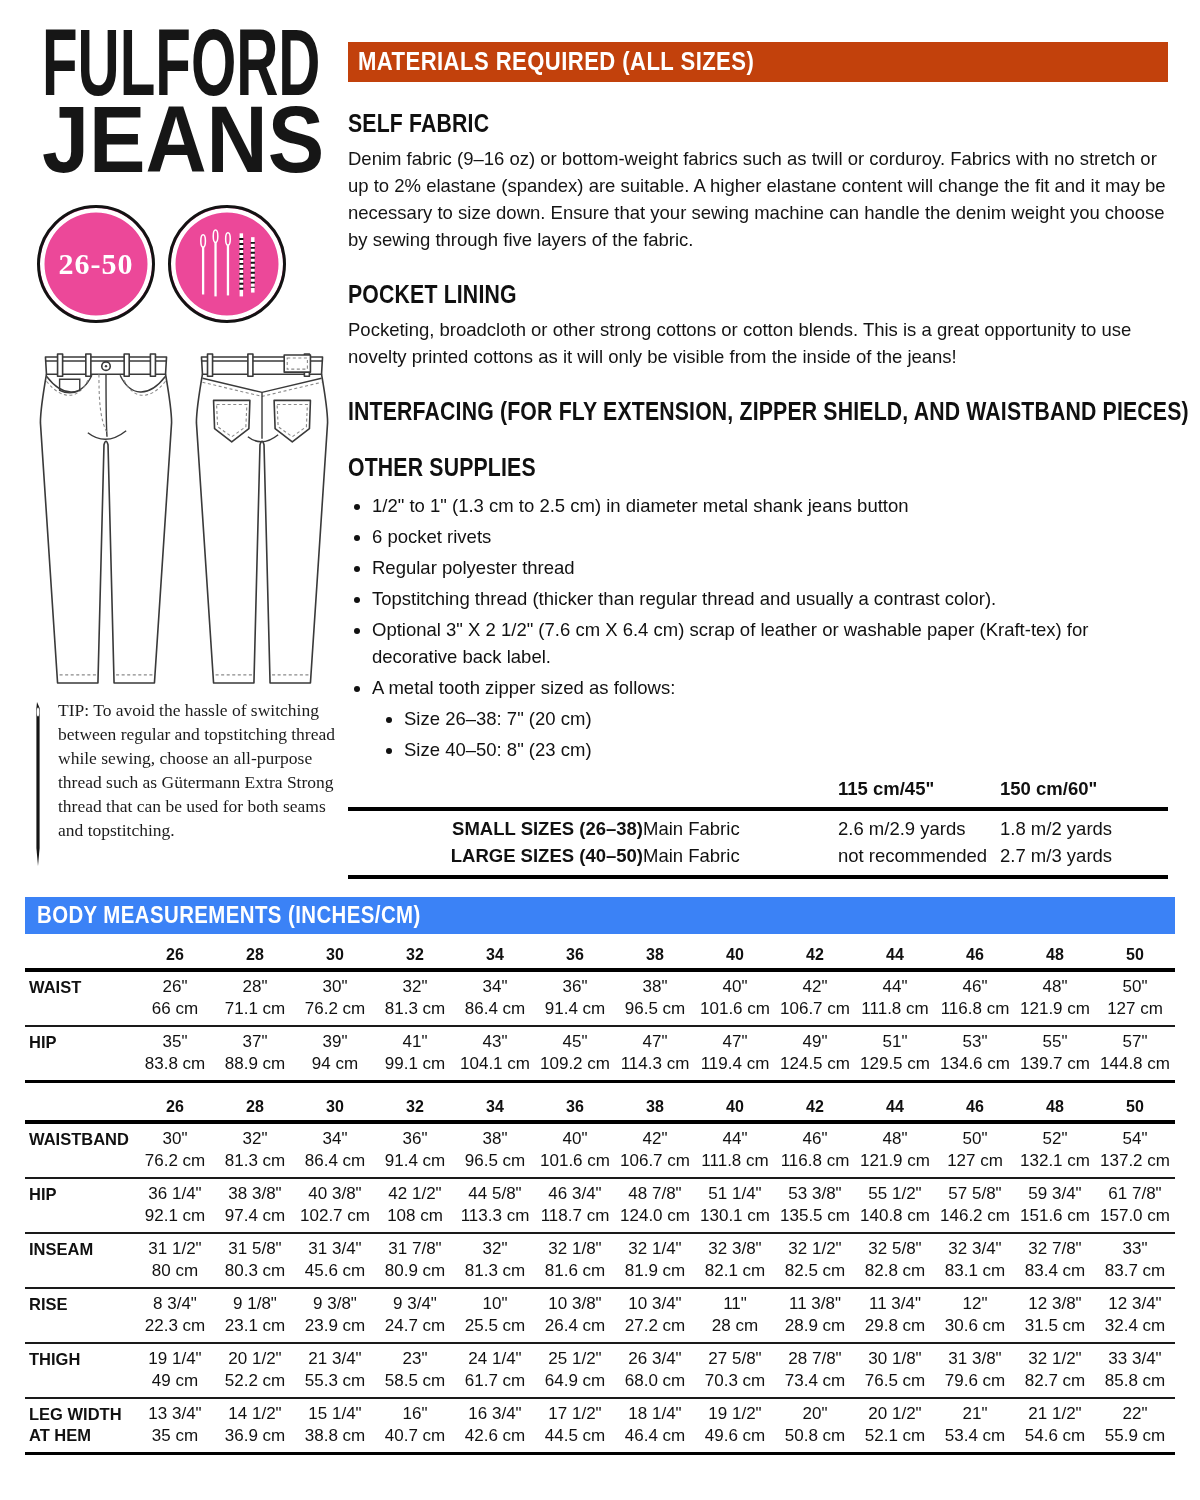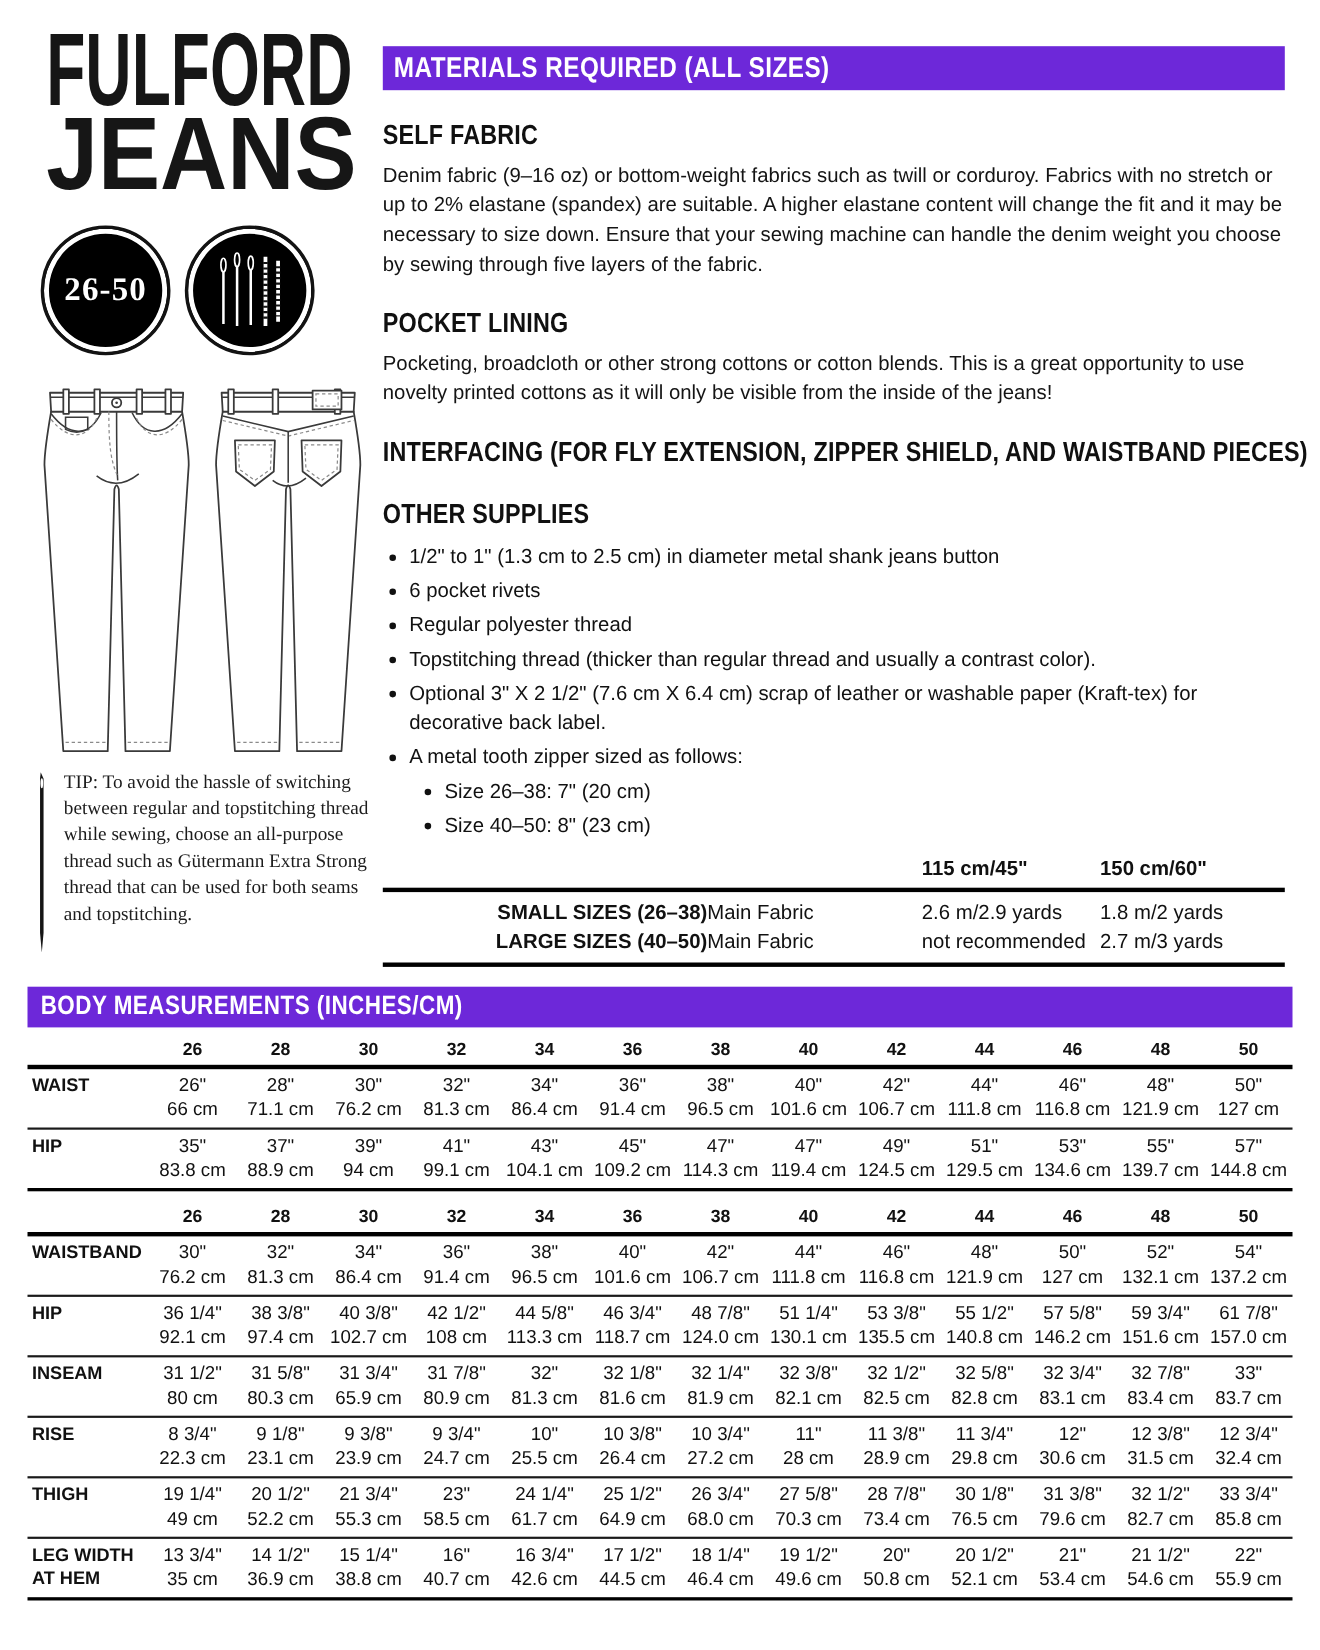--- a/index.html
+++ b/index.html
@@ -11,35 +11,35 @@
   }
 
   
   .logo { position:absolute; left:42px; top:24px; }
   .logo-line { font-weight:bold; font-size:94px; line-height:0.82; white-space:nowrap;
                transform-origin:left center; color:#161616; }
   .logo-line1 { transform:scaleX(0.62); }
   .logo-line2 { transform:scaleX(0.90); }
 
   .badges { position:absolute; left:37px; top:205px; display:flex; gap:13px; }
-  .badge { width:118px; height:118px; border-radius:50%; background:#000000;
+  .badge { width:118px; height:118px; border-radius:50%; background:#ec4899;
            border:3px solid #131313; box-shadow:inset 0 0 0 4.5px #fff;
            display:flex; align-items:center; justify-content:center; }
   .badge-size-text { color:#fff; font-family:"Liberation Serif", serif;
            font-weight:bold; font-size:30px; letter-spacing:1px; }
 
   .jeans { position:absolute; left:33px; top:352px; width:302px; height:338px; display:flex; gap:10px; }
   .jeans svg { display:block; }
 
   .tipbox { position:absolute; left:30px; top:698px; width:312px; display:flex; gap:12px; }
   .tip-text { font-family:"Liberation Serif", serif; font-size:17.5px; line-height:24px; color:#1c1c1c; }
 
   
   .rightcol { position:absolute; left:348px; top:42px; width:820px; }
-  .banner { background:#6d28d9; color:#fff; padding:4px 10px 5px; }
+  .banner { background:#c2410c; color:#fff; padding:4px 10px 5px; }
   .banner-text { display:inline-block; transform:scaleX(0.85); transform-origin:left center;
                  white-space:nowrap; font-weight:bold; font-size:26px; letter-spacing:0.5px; }
   .rightcol h3 { font-size:25px; font-weight:bold; white-space:nowrap;
                  transform:scaleX(0.85); transform-origin:left; letter-spacing:0.2px;
                  margin:27px 0 7px; color:#101010; }
   .rightcol p { font-size:18.5px; line-height:27px; color:#141414; }
 
   ul.supplies { margin:10px 0 0 0; padding-left:24px; font-size:18.5px; line-height:27px; }
   ul.supplies > li { margin-bottom:4px; }
   ul.subsupplies { padding-left:32px; margin-top:4px; list-style:disc; }
@@ -49,21 +49,21 @@
   .yrow { display:grid; grid-template-columns:295px 195px 162px 1fr; align-items:baseline; }
   .yhead { font-weight:bold; padding-bottom:5px; }
   .ybody { border-top:4px solid #000; border-bottom:4px solid #000; padding:4px 0 6px; }
   .yrow > div { line-height:27px; }
   .ylabel { font-weight:bold;text-align:right; }
 
   
   .mtable { position:absolute; left:25px; width:1150px; }
   .mtable-body { top:897px; }
   .mtable-garment { top:1093px; }
-  .mbanner { background:#6d28d9; color:#fff; padding:4px 12px 5px; margin-bottom:7px; }
+  .mbanner { background:#3b82f6; color:#fff; padding:4px 12px 5px; margin-bottom:7px; }
   .mrow { display:grid; grid-template-columns:110px repeat(13, 1fr); }
   .mhead { border-bottom:4px solid #000; }
   .mhead .mcell { font-weight:bold; font-size:16px; text-align:center; padding:5px 0 4px; }
   .mdata { border-bottom:2px solid #1a1a1a; padding:4px 0 5px; }
   .mdata:last-child { border-bottom:3px solid #000; }
   .mlabel { font-weight:bold; font-size:16.5px; line-height:21px; padding:1px 0 0 4px; }
   .mcell { text-align:center; white-space:nowrap; }
   .minch, .mcm { font-size:17px; line-height:22px; }
 
   
@@ -483,21 +483,21 @@
         <div class="mcell">
           <div class="minch">31 1/2"</div>
           <div class="mcm">80 cm</div>
         </div>
         <div class="mcell">
           <div class="minch">31 5/8"</div>
           <div class="mcm">80.3 cm</div>
         </div>
         <div class="mcell">
           <div class="minch">31 3/4"</div>
-          <div class="mcm">65.9 cm</div>
+          <div class="mcm">45.6 cm</div>
         </div>
         <div class="mcell">
           <div class="minch">31 7/8"</div>
           <div class="mcm">80.9 cm</div>
         </div>
         <div class="mcell">
           <div class="minch">32"</div>
           <div class="mcm">81.3 cm</div>
         </div>
         <div class="mcell">

